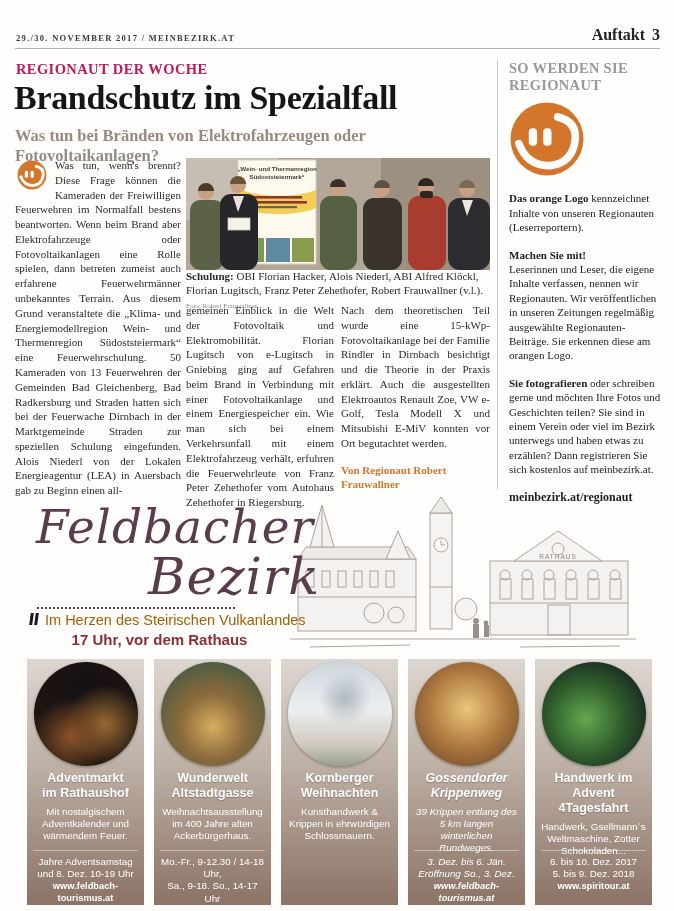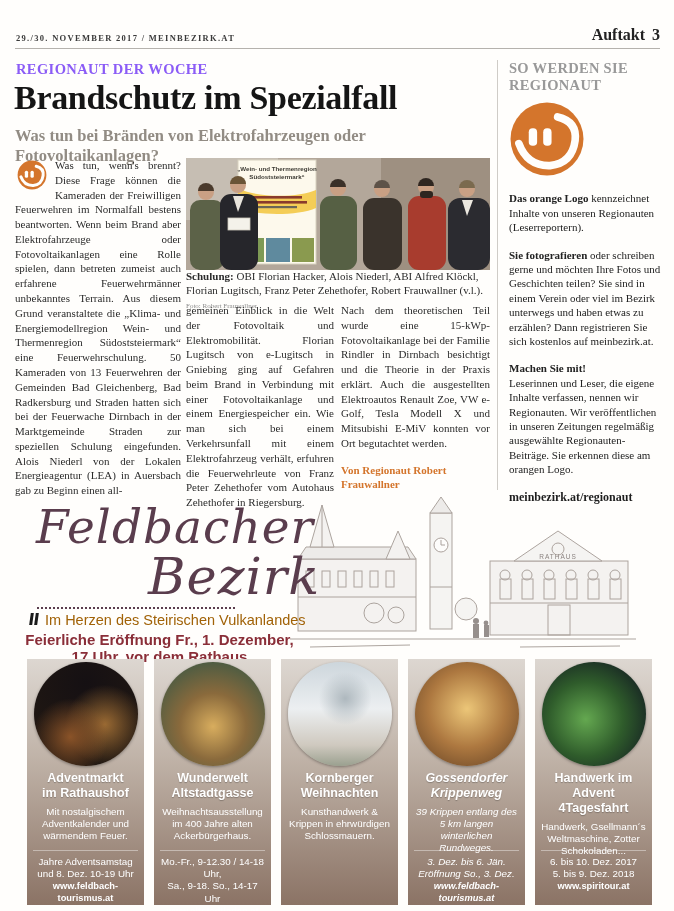--- a/index.html
+++ b/index.html
@@ -16,21 +16,21 @@
   }
   .masthead-right {
     position:absolute; top:26px; right:14px; font-size:16px; font-weight:bold; color:#222;
   }
   .masthead-right .pgnum { margin-left:7px; }
   .masthead-rule { position:absolute; top:48px; left:15px; right:14px; height:1px; background:#b5b2ad; }
 
   
   .kicker {
     position:absolute; top:61px; left:16px;
-    font-size:14.5px; font-weight:bold; color:#8b5cf6; letter-spacing:.4px;
+    font-size:14.5px; font-weight:bold; color:#be185d; letter-spacing:.4px;
   }
   .headline {
     position:absolute; top:79px; left:14px; width:480px;
     font-size:34px; font-weight:bold; color:#151515; letter-spacing:-.3px;
   }
   .subhead {
     position:absolute; top:126px; left:15px; width:480px;
     font-size:16.5px; font-weight:bold; color:#928c84;
   }
   .col { position:absolute; font-size:11px; line-height:1.345; text-align:justify; color:#2b2b2b; }
@@ -177,22 +177,22 @@
       <div>SO WERDEN SIE</div>
       <div>REGIONAUT</div>
     </div>
     <svg class="sb-logo" viewBox="0 0 100 100">
       <circle cx="50" cy="50" r="48" fill="#d4752c"></circle>
       <path d="M 13,56 Q 24,86 54,85 Q 83,82 87,52 Q 90,27 64,21" fill="none" stroke="#fffefc" stroke-width="10" stroke-linecap="round"></path>
       <rect x="26" y="36" width="11" height="23" rx="5" fill="#fffefc"></rect>
       <rect x="45" y="36" width="11" height="23" rx="5" fill="#fffefc"></rect>
     </svg>
     <p><b>Das orange Logo</b><span> kennzeichnet Inhalte von unseren Regionauten (Leserreportern).</span></p>
+    <p><b>Machen Sie mit!</b><br><span>Leserinnen und Leser, die eigene Inhalte verfassen, nennen wir Regionauten. Wir veröffentlichen in unseren Zeitungen regelmäßig ausgewählte Regionauten-Beiträge. Sie erkennen diese am orangen Logo.</span></p>
     <p><b>Sie fotografieren</b><span> oder schreiben gerne und möchten Ihre Fotos und Geschichten teilen? Sie sind in einem Verein oder viel im Bezirk unterwegs und haben etwas zu erzählen? Dann registrieren Sie sich kostenlos auf meinbezirk.at.</span></p>
-    <p><b>Machen Sie mit!</b><br><span>Leserinnen und Leser, die eigene Inhalte verfassen, nennen wir Regionauten. Wir veröffentlichen in unseren Zeitungen regelmäßig ausgewählte Regionauten-Beiträge. Sie erkennen diese am orangen Logo.</span></p>
     <div class="sb-url">meinbezirk.at/regionaut</div>
   </div>
 
   <div class="ad">
 
     <svg class="ad-sketch" viewBox="0 0 346 162">
       <g stroke="#a39a94" stroke-width="1" fill="none" opacity="0.9">
 
         <rect x="8" y="62" width="118" height="72" fill="#f3f1ef"></rect>
         <polygon points="8,62 126,62 118,50 16,50" fill="#eceae7"></polygon>
@@ -250,21 +250,20 @@
     </svg>
 
     <div class="ad-title1">Feldbacher</div>
     <div class="ad-title2">Bezirk</div>
     <div class="ad-dotted"></div>
     <div class="ad-tagline">
       <span class="tag-mark"><i></i><i></i></span>
       <span>Im Herzen des Steirischen Vulkanlandes</span>
     </div>
     <div class="ad-opening">
-      <div>Feierliche Eröffnung Fr., 1. Dezember,</div>
       <div>17 Uhr, vor dem Rathaus</div>
     </div>
 
     <div class="cards">
 
       <div class="card card-1">
         <div class="card-circle cc1"></div>
         <div class="card-body">
           <div class="card-title">
             <div>Adventmarkt</div>

